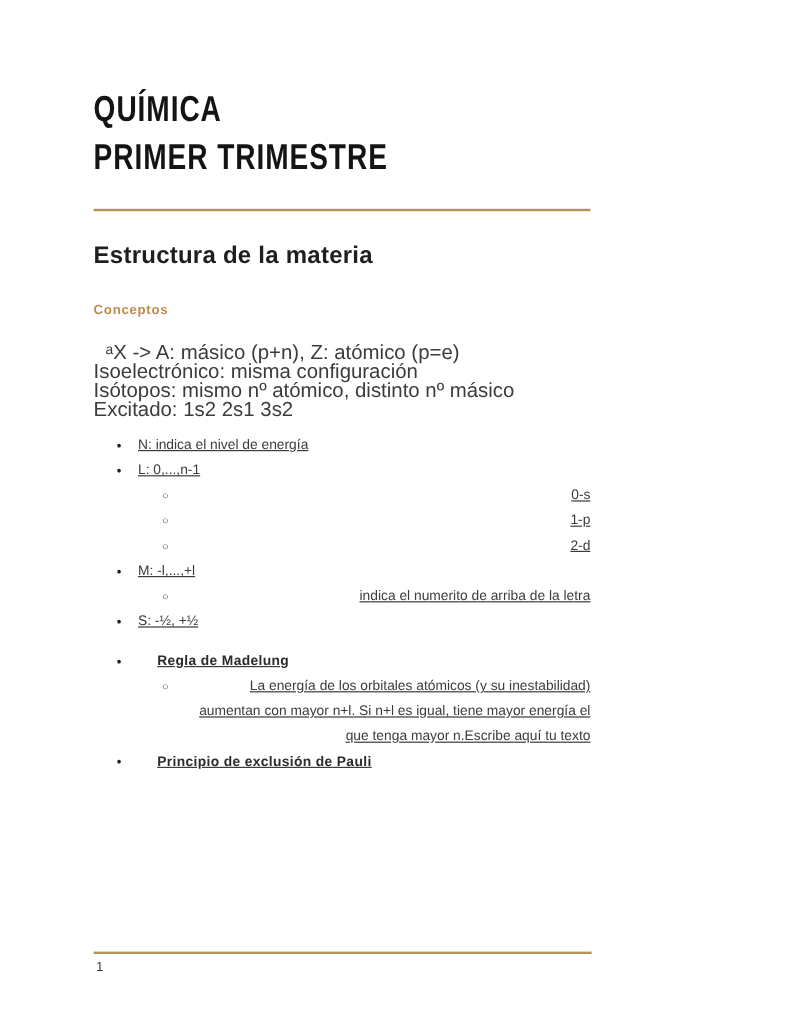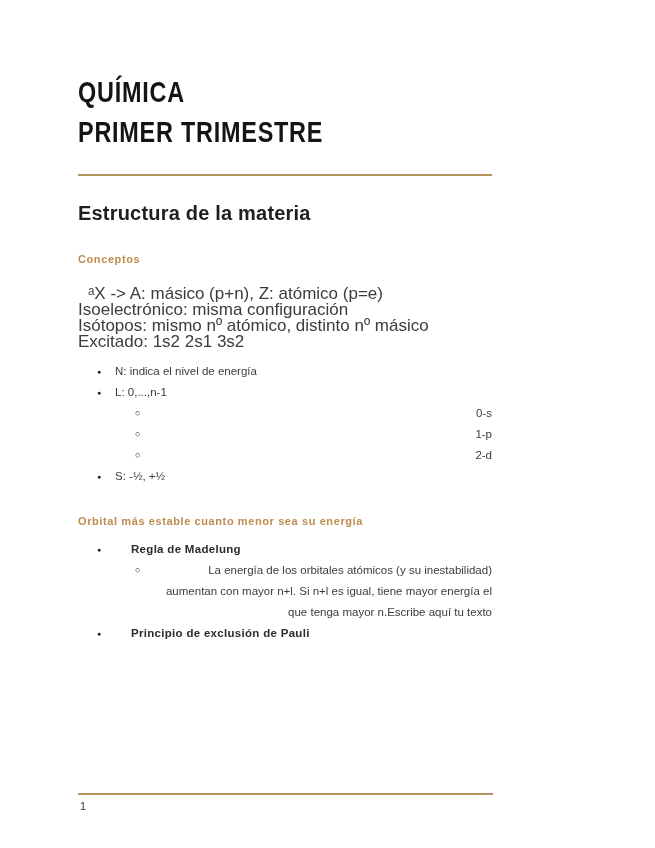--- a/index.html
+++ b/index.html
@@ -62,20 +62,21 @@
     list-style: none;
     margin: 12px 0 0 0;
     padding: 0 0 0 19px;
     font-size: 11.5px;
     color: #3c3c3c;
   }
   ul.l1 > li {
     position: relative;
     padding-left: 18px;
     line-height: 21px;
+    text-decoration: underline;
   }
   ul.l1 > li::before {
     content: "●";
     position: absolute;
     left: 0;
     top: 0;
     font-size: 7px;
     line-height: 21px;
     color: #1f1f1f;
   }
@@ -149,25 +150,30 @@
       </li>
       <li>
         <span>L:  0,...,n-1</span>
         <ul class="l2">
           <li><span>0-s</span></li>
           <li><span>1-p</span></li>
           <li><span>2-d</span></li>
         </ul>
       </li>
       <li>
+        <span>M: -l,...,+l</span>
+        <ul class="l2">
+          <li><span>indica el numerito de arriba de la letra</span></li>
+        </ul>
+      </li>
+      <li>
         <span>S: -½, +½</span>
       </li>
     </ul>
 
-    <h2 class="subheading">Orbital más estable cuanto menor sea su energía</h2>
     <ul class="l1">
       <li>
         <span class="bold-item">Regla de Madelung</span>
         <ul class="l2">
           <li>
             <span class="wrap-text">La energía de los orbitales atómicos (y su inestabilidad) aumentan con mayor n+l. Si n+l es igual, tiene mayor energía el que tenga mayor n.Escribe aquí tu texto</span>
           </li>
         </ul>
       </li>
       <li>

